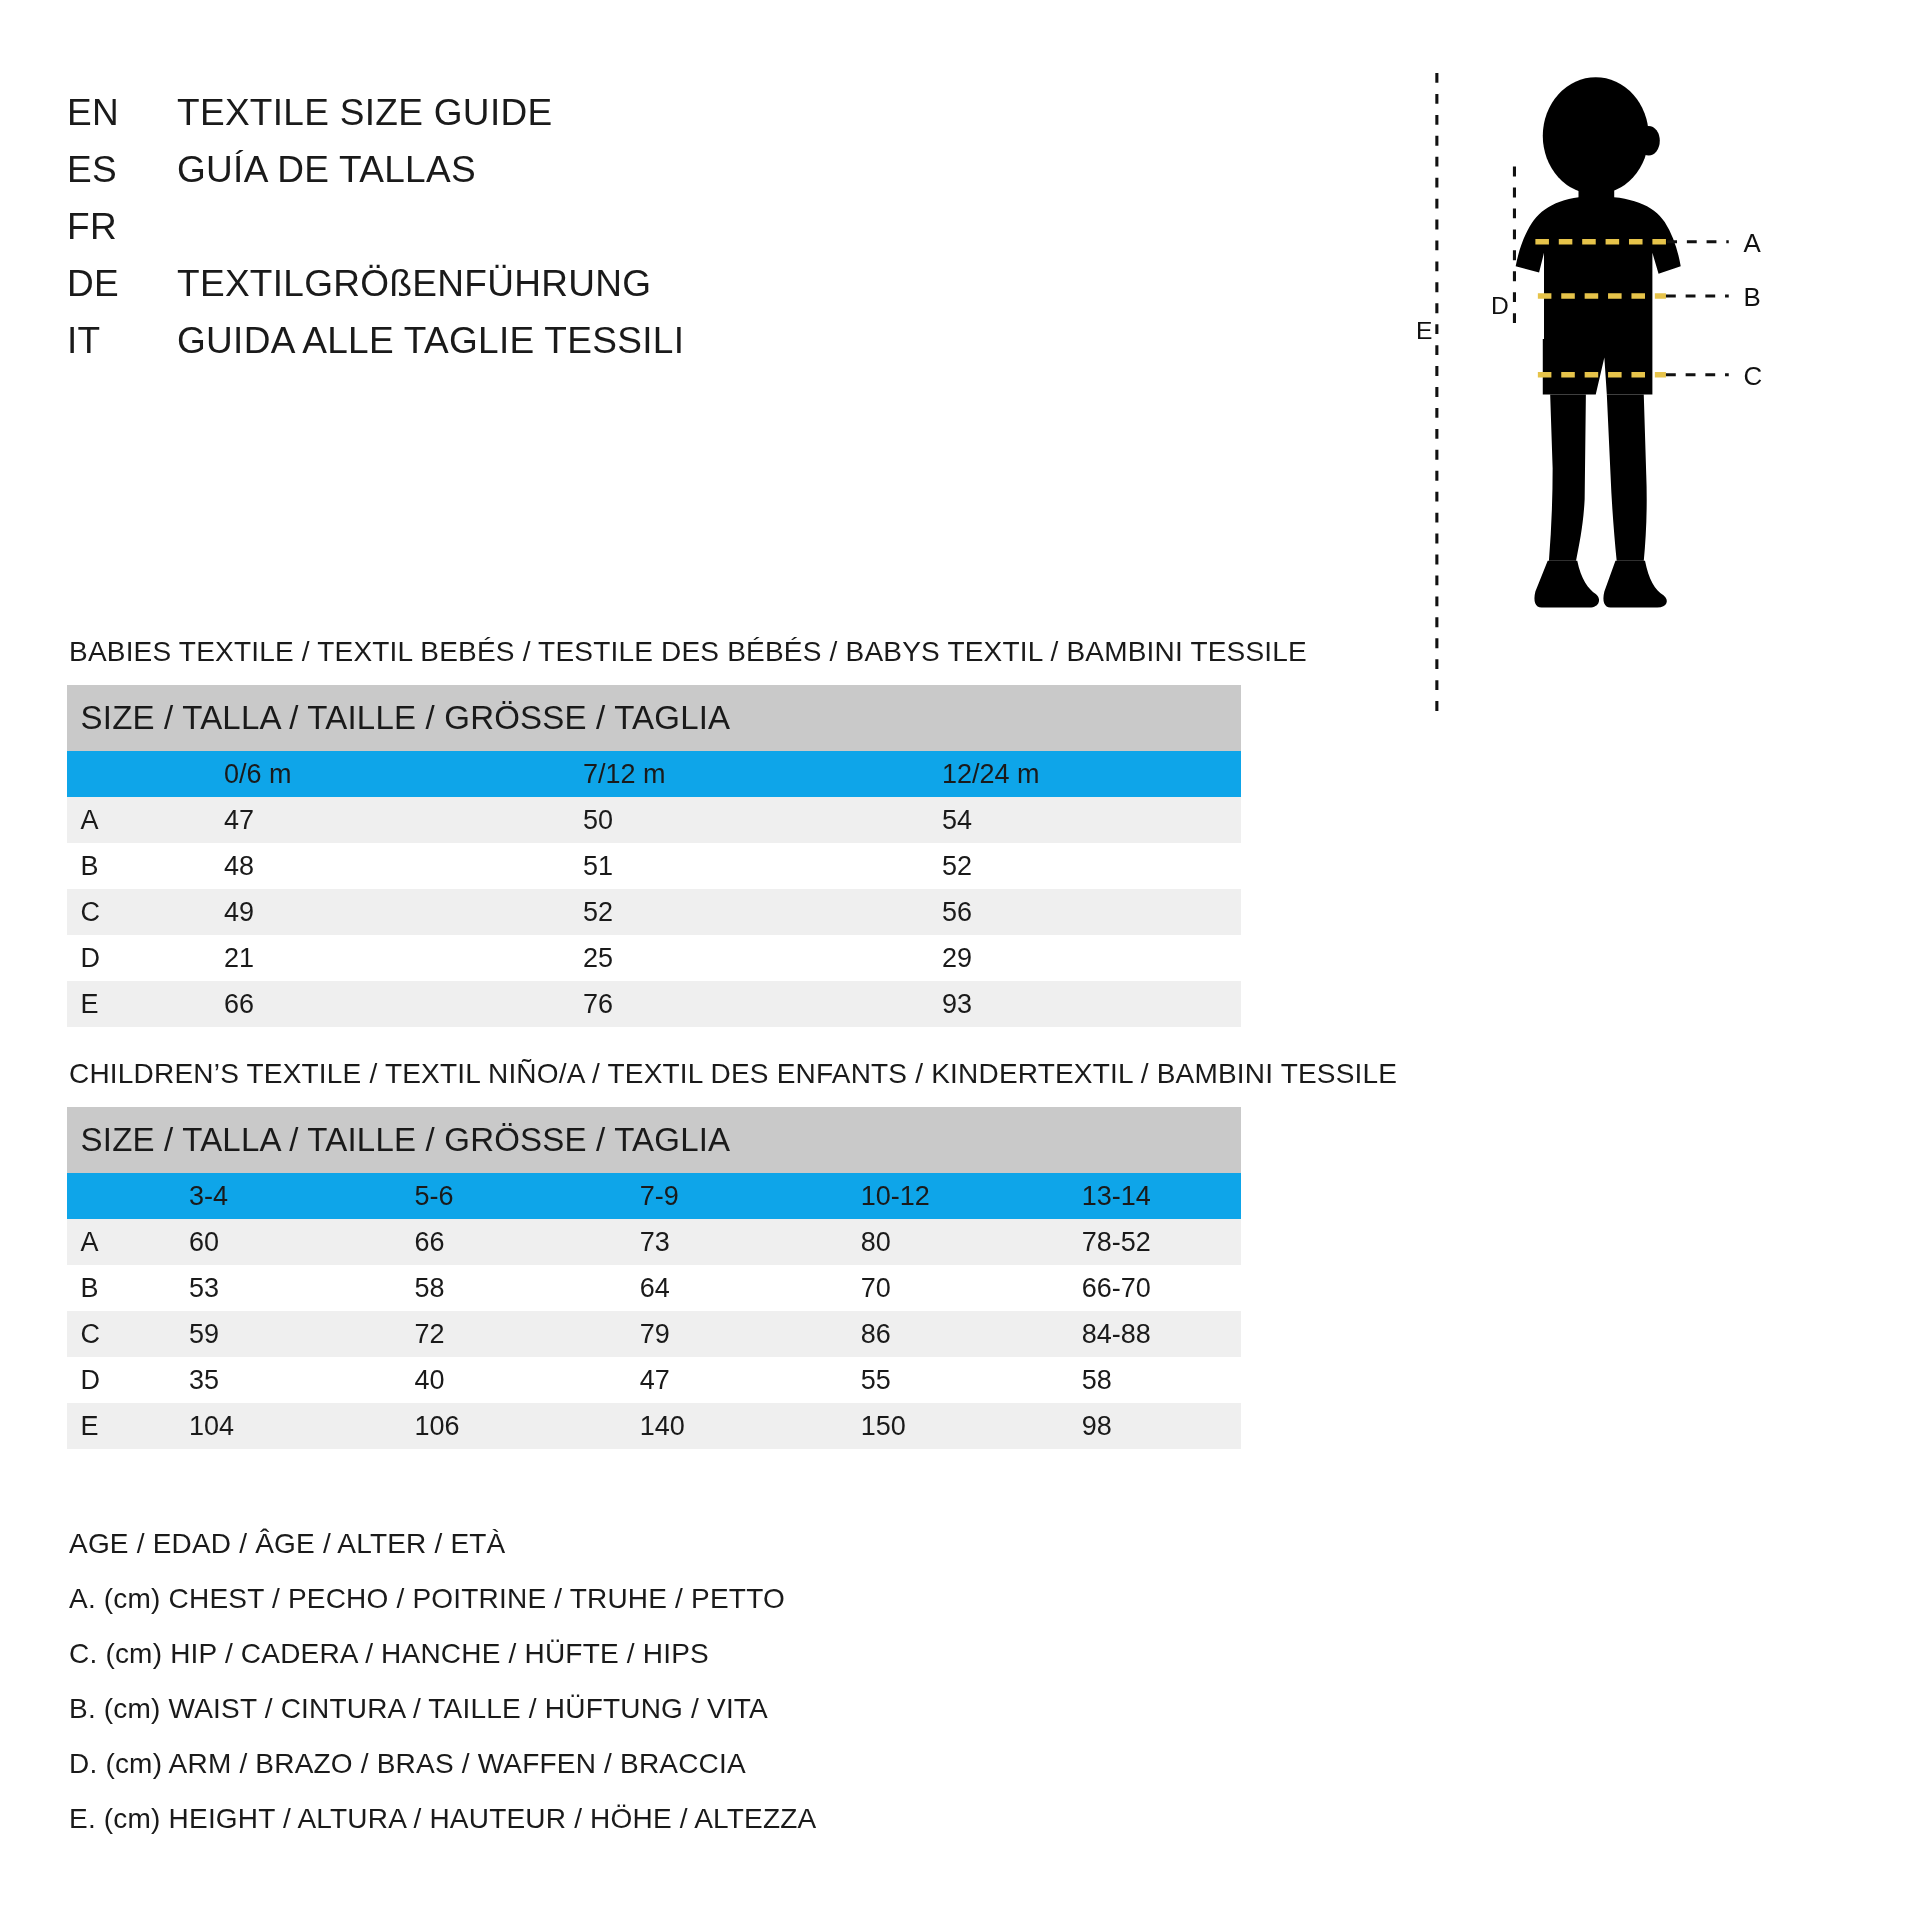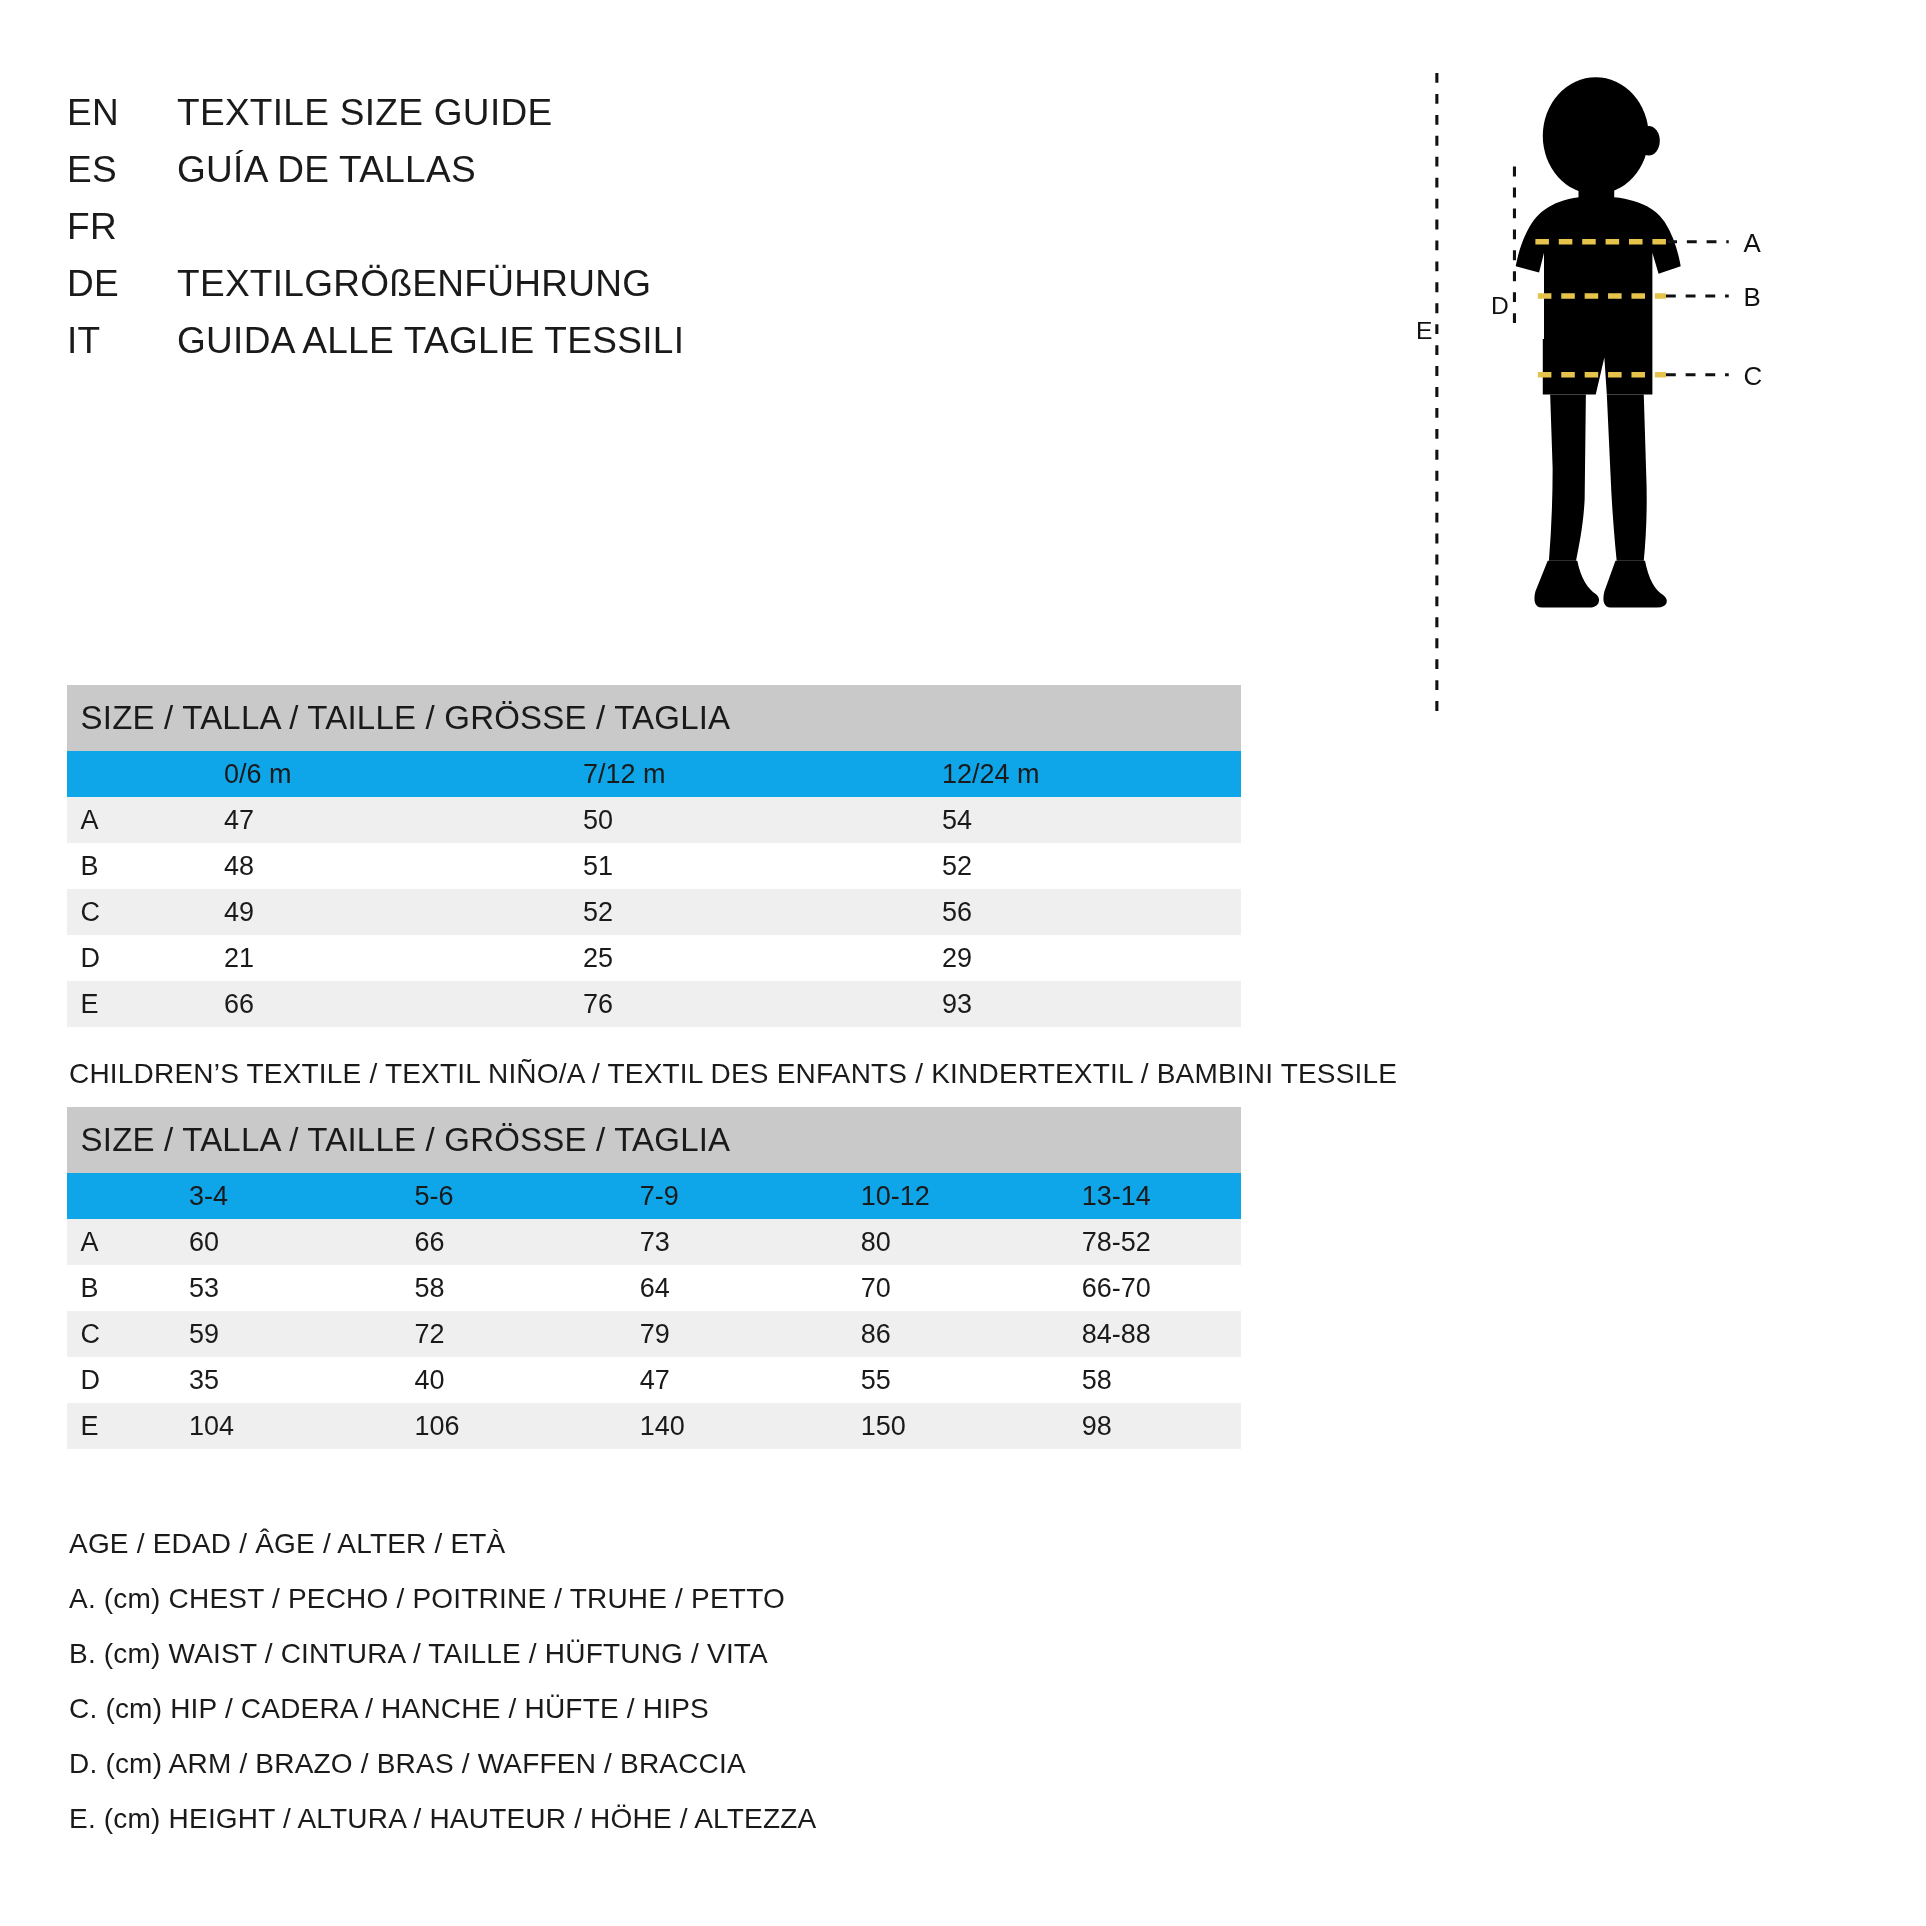--- a/index.html
+++ b/index.html
@@ -193,20 +193,21 @@
       <line x1="206" y1="370" x2="414" y2="370" stroke="#e6c34a" stroke-width="9" stroke-dasharray="22,16"></line>
       <line x1="414" y1="370" x2="516" y2="370" stroke="#111" stroke-width="5" stroke-dasharray="16,16"></line>
       <text x="540" y="386" font-family="Liberation Sans, sans-serif" font-size="42" fill="#111">B</text>
 
       <line x1="206" y1="498" x2="414" y2="498" stroke="#e6c34a" stroke-width="9" stroke-dasharray="22,16"></line>
       <line x1="414" y1="498" x2="516" y2="498" stroke="#111" stroke-width="5" stroke-dasharray="16,16"></line>
       <text x="540" y="514" font-family="Liberation Sans, sans-serif" font-size="42" fill="#111">C</text>
     </svg>
   </div>
 
+  <div class="section-caption" id="babies-caption">BABIES TEXTILE / TEXTIL BEBÉS / TESTILE DES BÉBÉS / BABYS TEXTIL / BAMBINI TESSILE</div>
 
   <table class="size-table" id="babies-table">
     <tbody>
         <tr class="hdr-band">
       <td colspan="4">SIZE / TALLA / TAILLE / GRÖSSE / TAGLIA</td>
     </tr>
     <tr class="row-colhead">
       <td class="lbl"></td>
       <td class="val c1">0/6 m</td>
       <td class="val c2">7/12 m</td>
@@ -299,20 +300,20 @@
       <td class="val k3">140</td>
       <td class="val k4">150</td>
       <td class="val k5">98</td>
     </tr>
   </tbody>
     </table>
 
   <div class="legend">
     <div class="legend-row">AGE / EDAD / ÂGE / ALTER / ETÀ</div>
     <div class="legend-row">A. (cm) CHEST / PECHO / POITRINE / TRUHE / PETTO</div>
+    <div class="legend-row">C. (cm) HIP / CADERA / HANCHE / HÜFTE / HIPS</div>
     <div class="legend-row">B. (cm) WAIST / CINTURA / TAILLE / HÜFTUNG / VITA</div>
-    <div class="legend-row">C. (cm) HIP / CADERA / HANCHE / HÜFTE / HIPS</div>
     <div class="legend-row">D. (cm) ARM / BRAZO / BRAS / WAFFEN / BRACCIA</div>
     <div class="legend-row">E. (cm) HEIGHT / ALTURA / HAUTEUR / HÖHE / ALTEZZA</div>
   </div>
 
 </div>
 
 
 </body></html>

